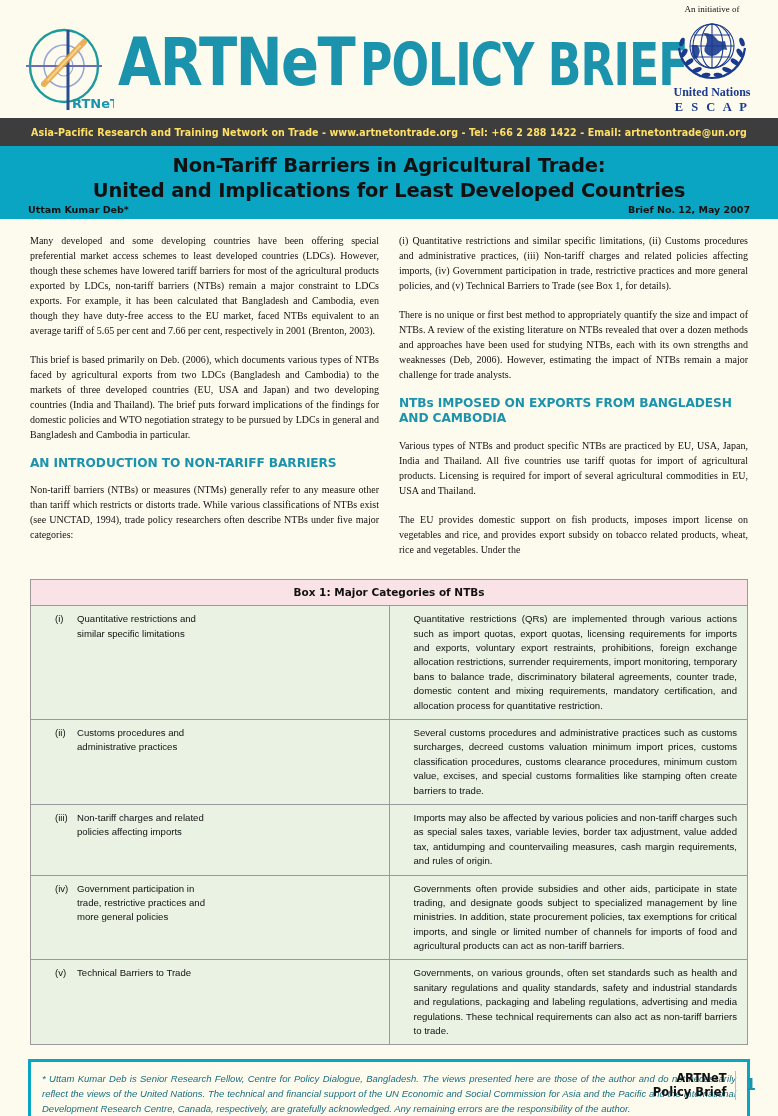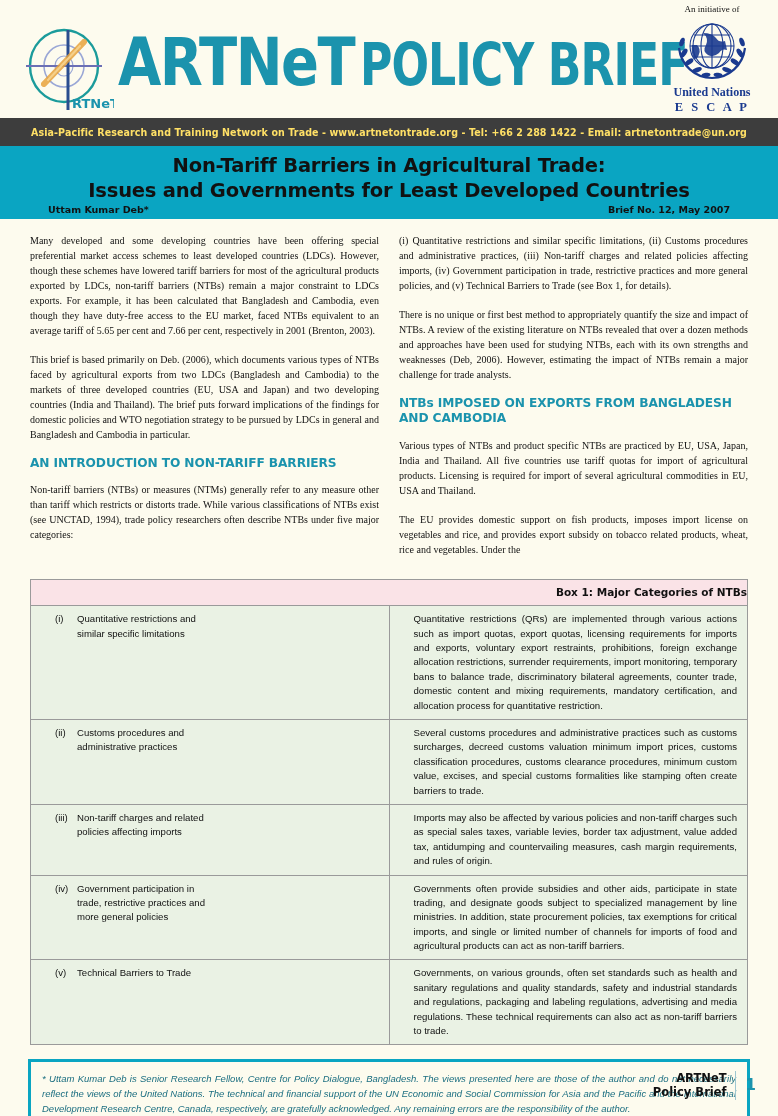--- a/index.html
+++ b/index.html
@@ -132,21 +132,21 @@
     line-height: 1.28;
     letter-spacing: -0.2px;
   }
   .title-band h1 .l2 { display: block; }
   .byline-row {
     position: absolute;
     left: 0; right: 0;
     bottom: 4px;
     display: flex;
     justify-content: space-between;
-    padding: 0 48px;
+    padding: 0 28px;
     box-sizing: border-box;
   }
   .byline-row span {
     font-family: "DejaVu Sans", sans-serif;
     font-weight: bold;
     font-size: 9.5px;
     color: #111;
   }
 
   
@@ -178,21 +178,21 @@
   
   .box1 {
     margin: 8px 30px 0 30px;
     border: 1px solid #9a9a9a;
     border-collapse: collapse;
     width: 718px;
     table-layout: fixed;
   }
   .box1 .box-head td {
     background: #fae3e7;
-    text-align: right;
+    text-align: center;
     font-family: "DejaVu Sans", sans-serif;
     font-weight: bold;
     font-size: 10.5px;
     color: #111;
     padding: 5px 0 5px 0;
     border-bottom: 1px solid #9a9a9a;
   }
   .box1 td {
     background: #eaf2e4;
     vertical-align: top;
@@ -329,21 +329,21 @@
   </div>
 </div>
 
 <div class="contact-strip">
   <span>Asia-Pacific Research and Training Network on Trade - www.artnetontrade.org - Tel: +66 2 288 1422 - Email: artnetontrade@un.org</span>
 </div>
 
 <div class="title-band">
   <h1>
     <span>Non-Tariff Barriers in Agricultural Trade:</span>
-    <span class="l2">Issues and Governments for Least Developed Countries</span>
+    <span class="l2">United and Implications for Least Developed Countries</span>
   </h1>
   <div class="byline-row">
     <span>Uttam Kumar Deb*</span>
     <span>Brief No. 12, May 2007</span>
   </div>
 </div>
 
 <div class="columns">
 
   <div class="col">

